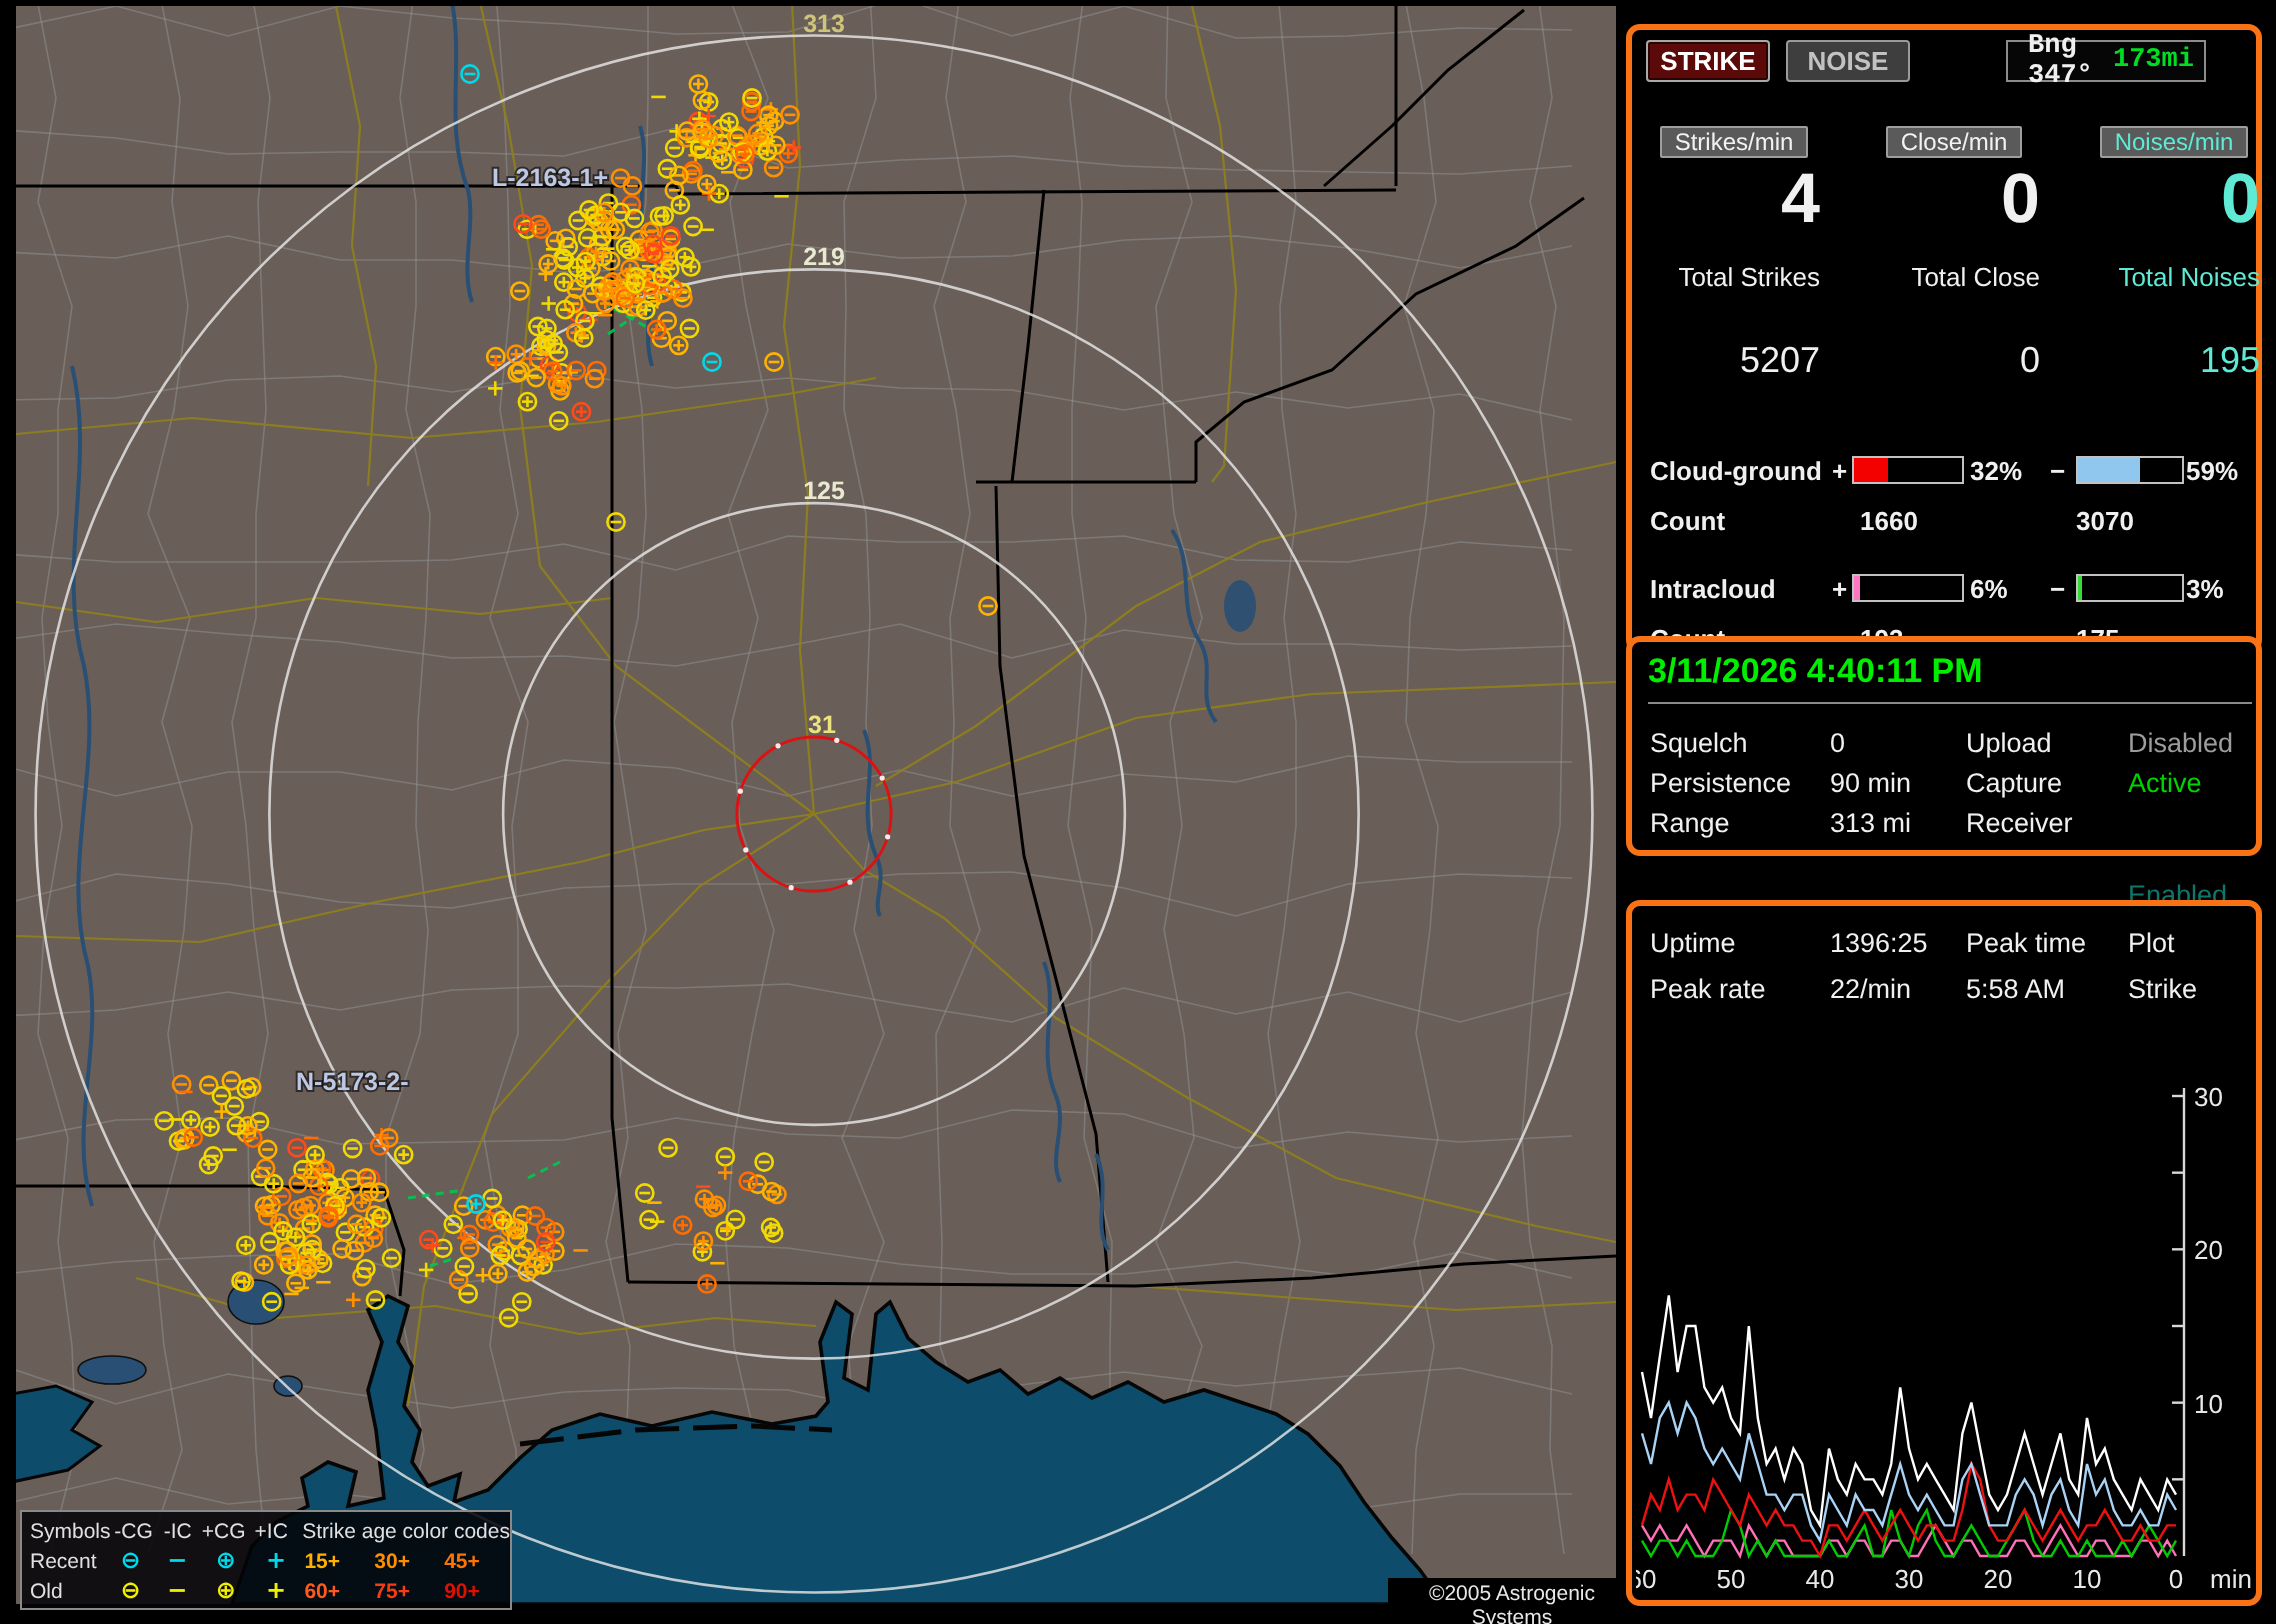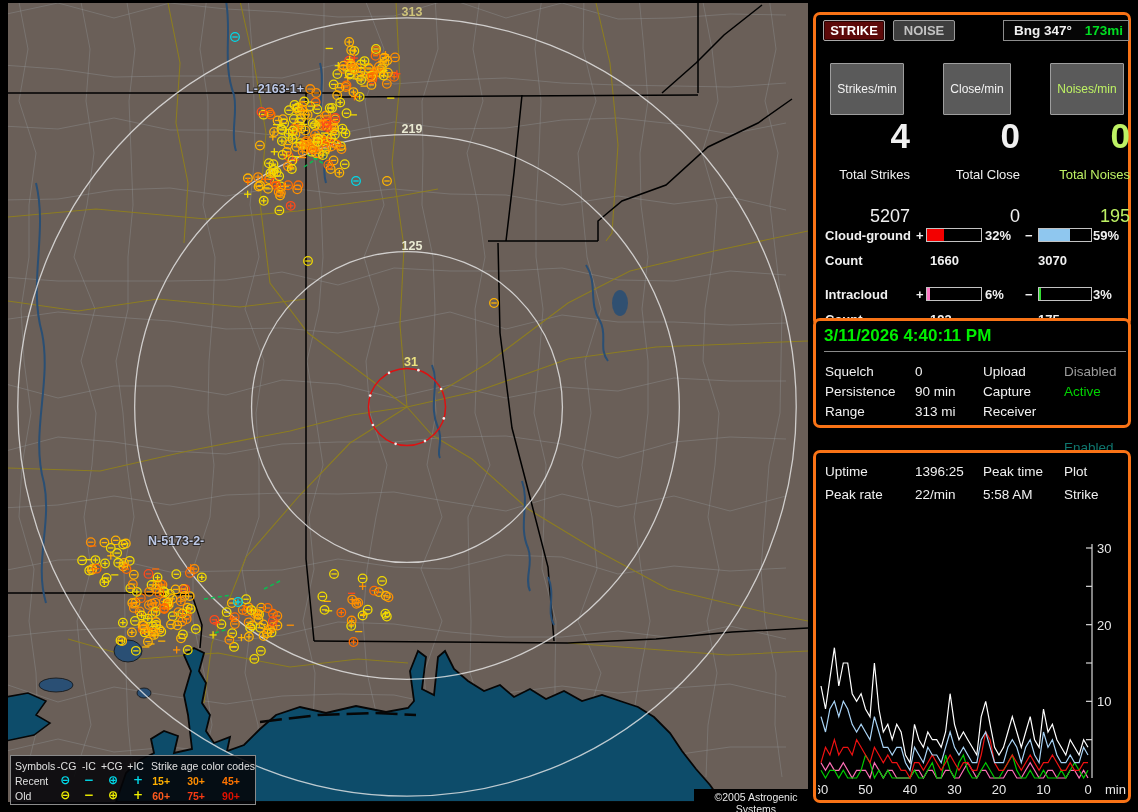--- a/index.html
+++ b/index.html
@@ -24,31 +24,31 @@
   .panel{position:absolute;left:813px;width:318px;background:#000;border:3px solid #f97316;
     border-radius:7px;box-sizing:border-box;color:#f0f0f0;}
   .panel-a{top:12px;height:315px;}
   .panel-b{top:318px;height:110px;}
   .panel-c{top:450px;height:353px;}
   .btn{position:absolute;font-weight:bold;font-size:13px;text-align:center;border-radius:2px;cursor:default;}
   .strike-btn{left:7px;top:5px;width:62px;height:21px;background:#5c0909;color:#fff;
     border:1px solid #a9a9a9;box-shadow:inset 0 0 0 1px #2a0303;}
   .noise-btn{left:77px;top:5px;width:62px;height:21px;background:#3e3e3e;color:#c2c2c2;
     border:1px solid #9a9a9a;}
-  .bng{position:absolute;left:187px;top:5px;width:126px;height:21px;background:#060606;
+  .bng{position:absolute;left:187px;top:5px;width:100px;height:21px;background:#060606;
     border:1px solid #8d8d8d;box-sizing:border-box;font-size:13.5px;font-weight:bold;
-    display:flex;align-items:center;justify-content:space-between;padding:0 5px 0 10px;}
+    display:flex;align-items:center;justify-content:space-between;padding:0 5px 0 10px;font-family:Liberation Mono, monospace;}
   .bng .mi{color:#00dd22;}
   .cnt-col{position:absolute;width:86px;}
   .cnt-head{display:block;margin:0 auto;background:#5a5a5a;border:1px solid #9e9e9e;color:#f2f2f2;
-    font-size:12px;padding:18px 6px;white-space:nowrap;border-radius:1px;}
+    font-size:12px;padding:0 6px;white-space:nowrap;border-radius:1px;}
   .cnt-rate{font-size:35px;font-weight:bold;text-align:right;margin-top:4px;line-height:34px;}
   .cnt-tlabel{font-size:13px;text-align:right;margin-top:14px;white-space:nowrap;}
   .cnt-total{font-size:18px;text-align:right;margin-top:24px;}
-  .dim{color:#bef264;}
+  .dim{color:#5eead4;}
   .dist-title{position:absolute;left:9px;top:190px;width:300px;color:#c6c6c6;font-size:12.5px;
     border-bottom:1px solid #8a8a8a;padding-bottom:3px;}
   .drow{position:absolute;left:0;width:318px;height:16px;font-size:13px;font-weight:bold;}
   .drow span{position:absolute;white-space:nowrap;}
   .bar{position:absolute;height:12px;border:1px solid #c2c2c2;background:#000;top:0;}
   .bar i{display:block;height:100%;}
   .datetime{position:absolute;left:8px;top:5px;font-size:17px;font-weight:bold;color:#00ee00;
     width:302px;border-bottom:1px solid #8a8a8a;padding-bottom:5px;white-space:nowrap;}
   .srow{position:absolute;left:0;width:318px;height:16px;font-size:13.5px;}
   .srow span{position:absolute;white-space:nowrap;}

